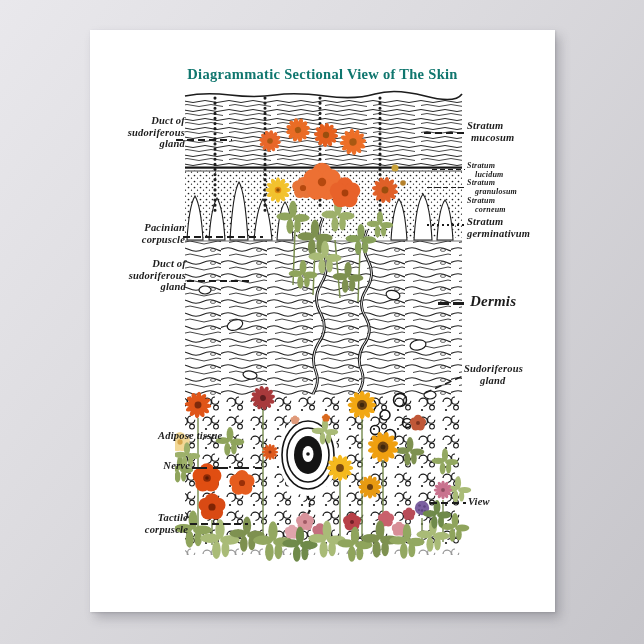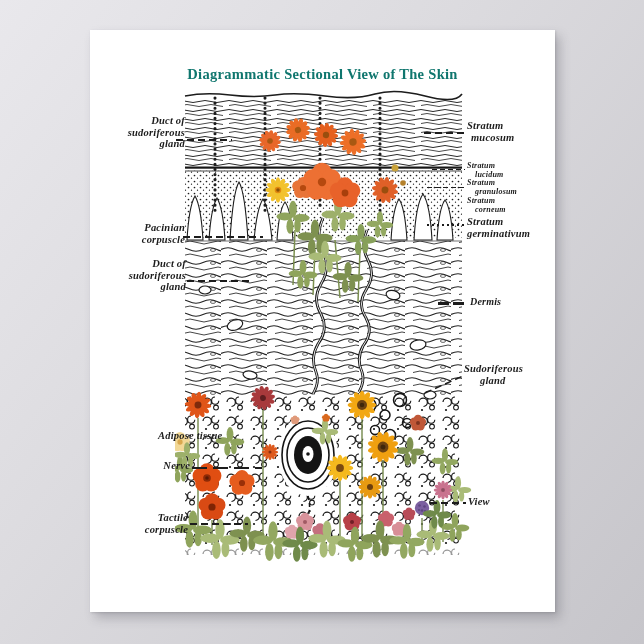--- a/index.html
+++ b/index.html
@@ -467,21 +467,21 @@
     <span>Stratum</span>
     <span>corneum</span>
   </div>
 
   <div class="lbl" style="left:377px;top:186px;">
     <span>Stratum</span>
     <span>germinativum</span>
   </div>
   <div class="leader dotted" style="left:337px;top:194px;width:38px;"></div>
 
-  <div class="lbl" style="left:380px;top:266px;font-size:10px;">
+  <div class="lbl" style="left:380px;top:266px;font-size:15px;">
     <span>Dermis</span>
   </div>
   <div class="leader bold" style="left:348px;top:272px;width:29px;"></div>
 
   <div class="lbl ind-md" style="left:374px;top:333px;">
     <span>Sudoriferous</span>
     <span>gland</span>
   </div>
 
   <div class="lbl" style="left:378px;top:466px;">

